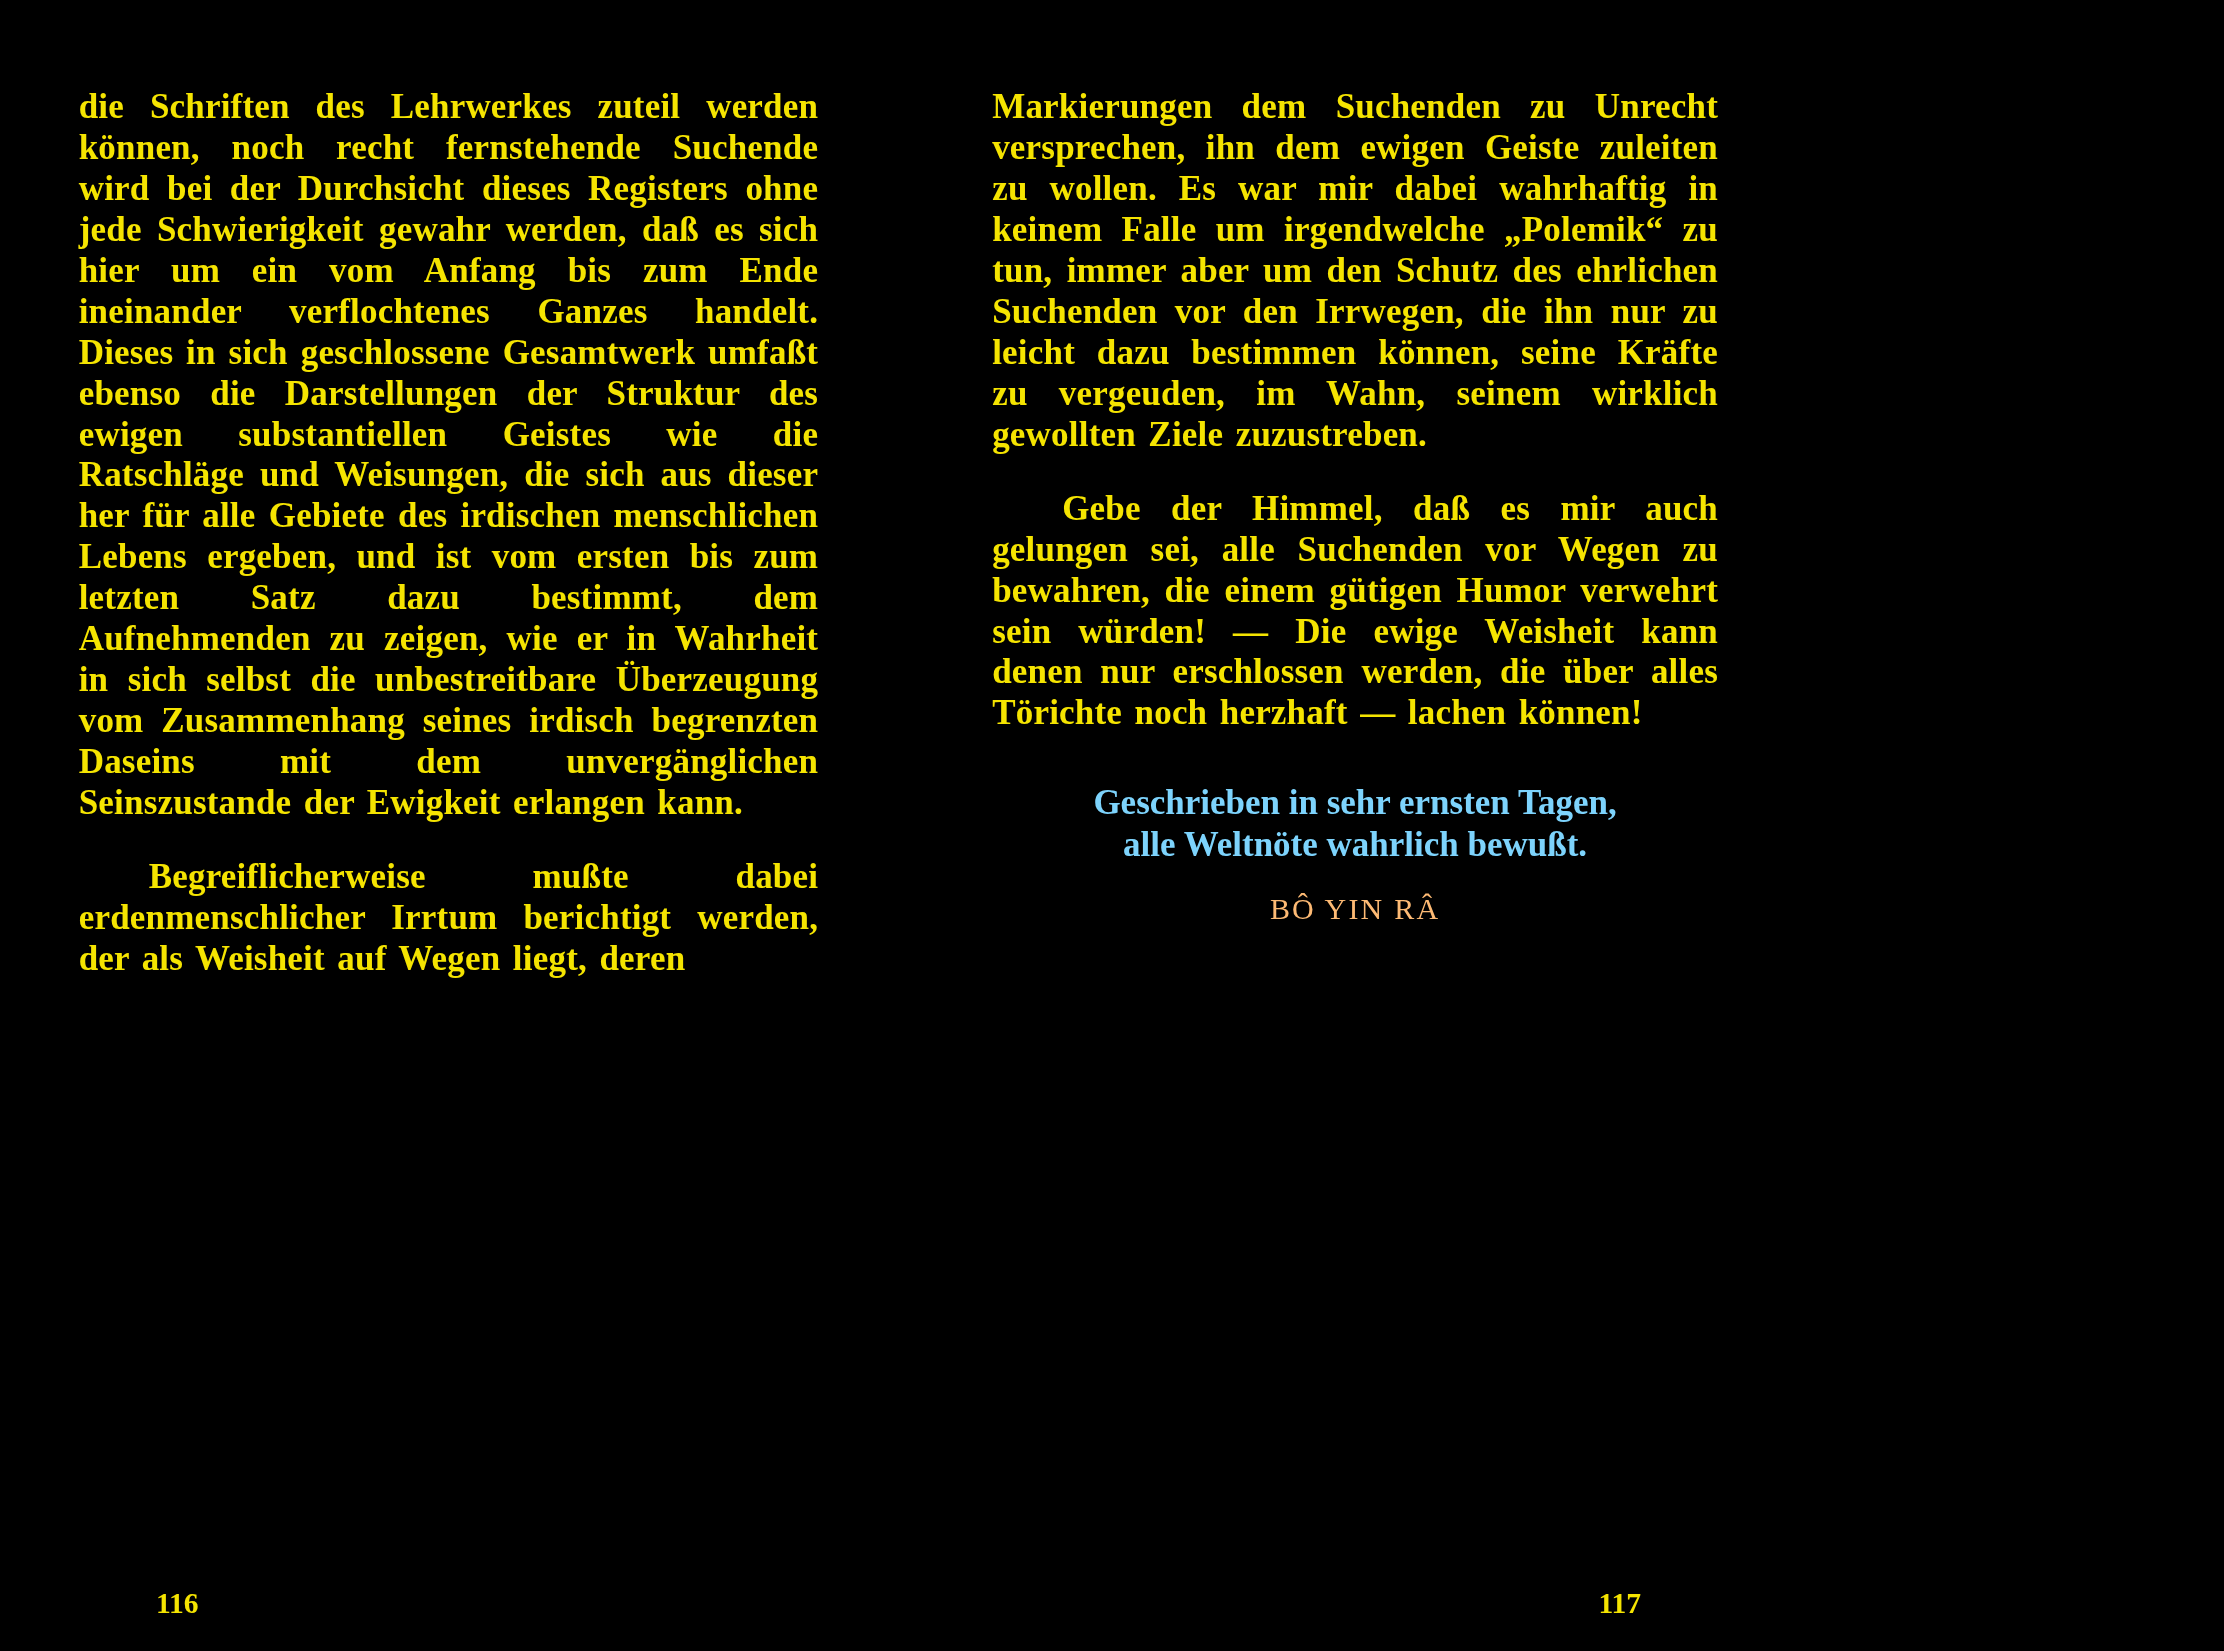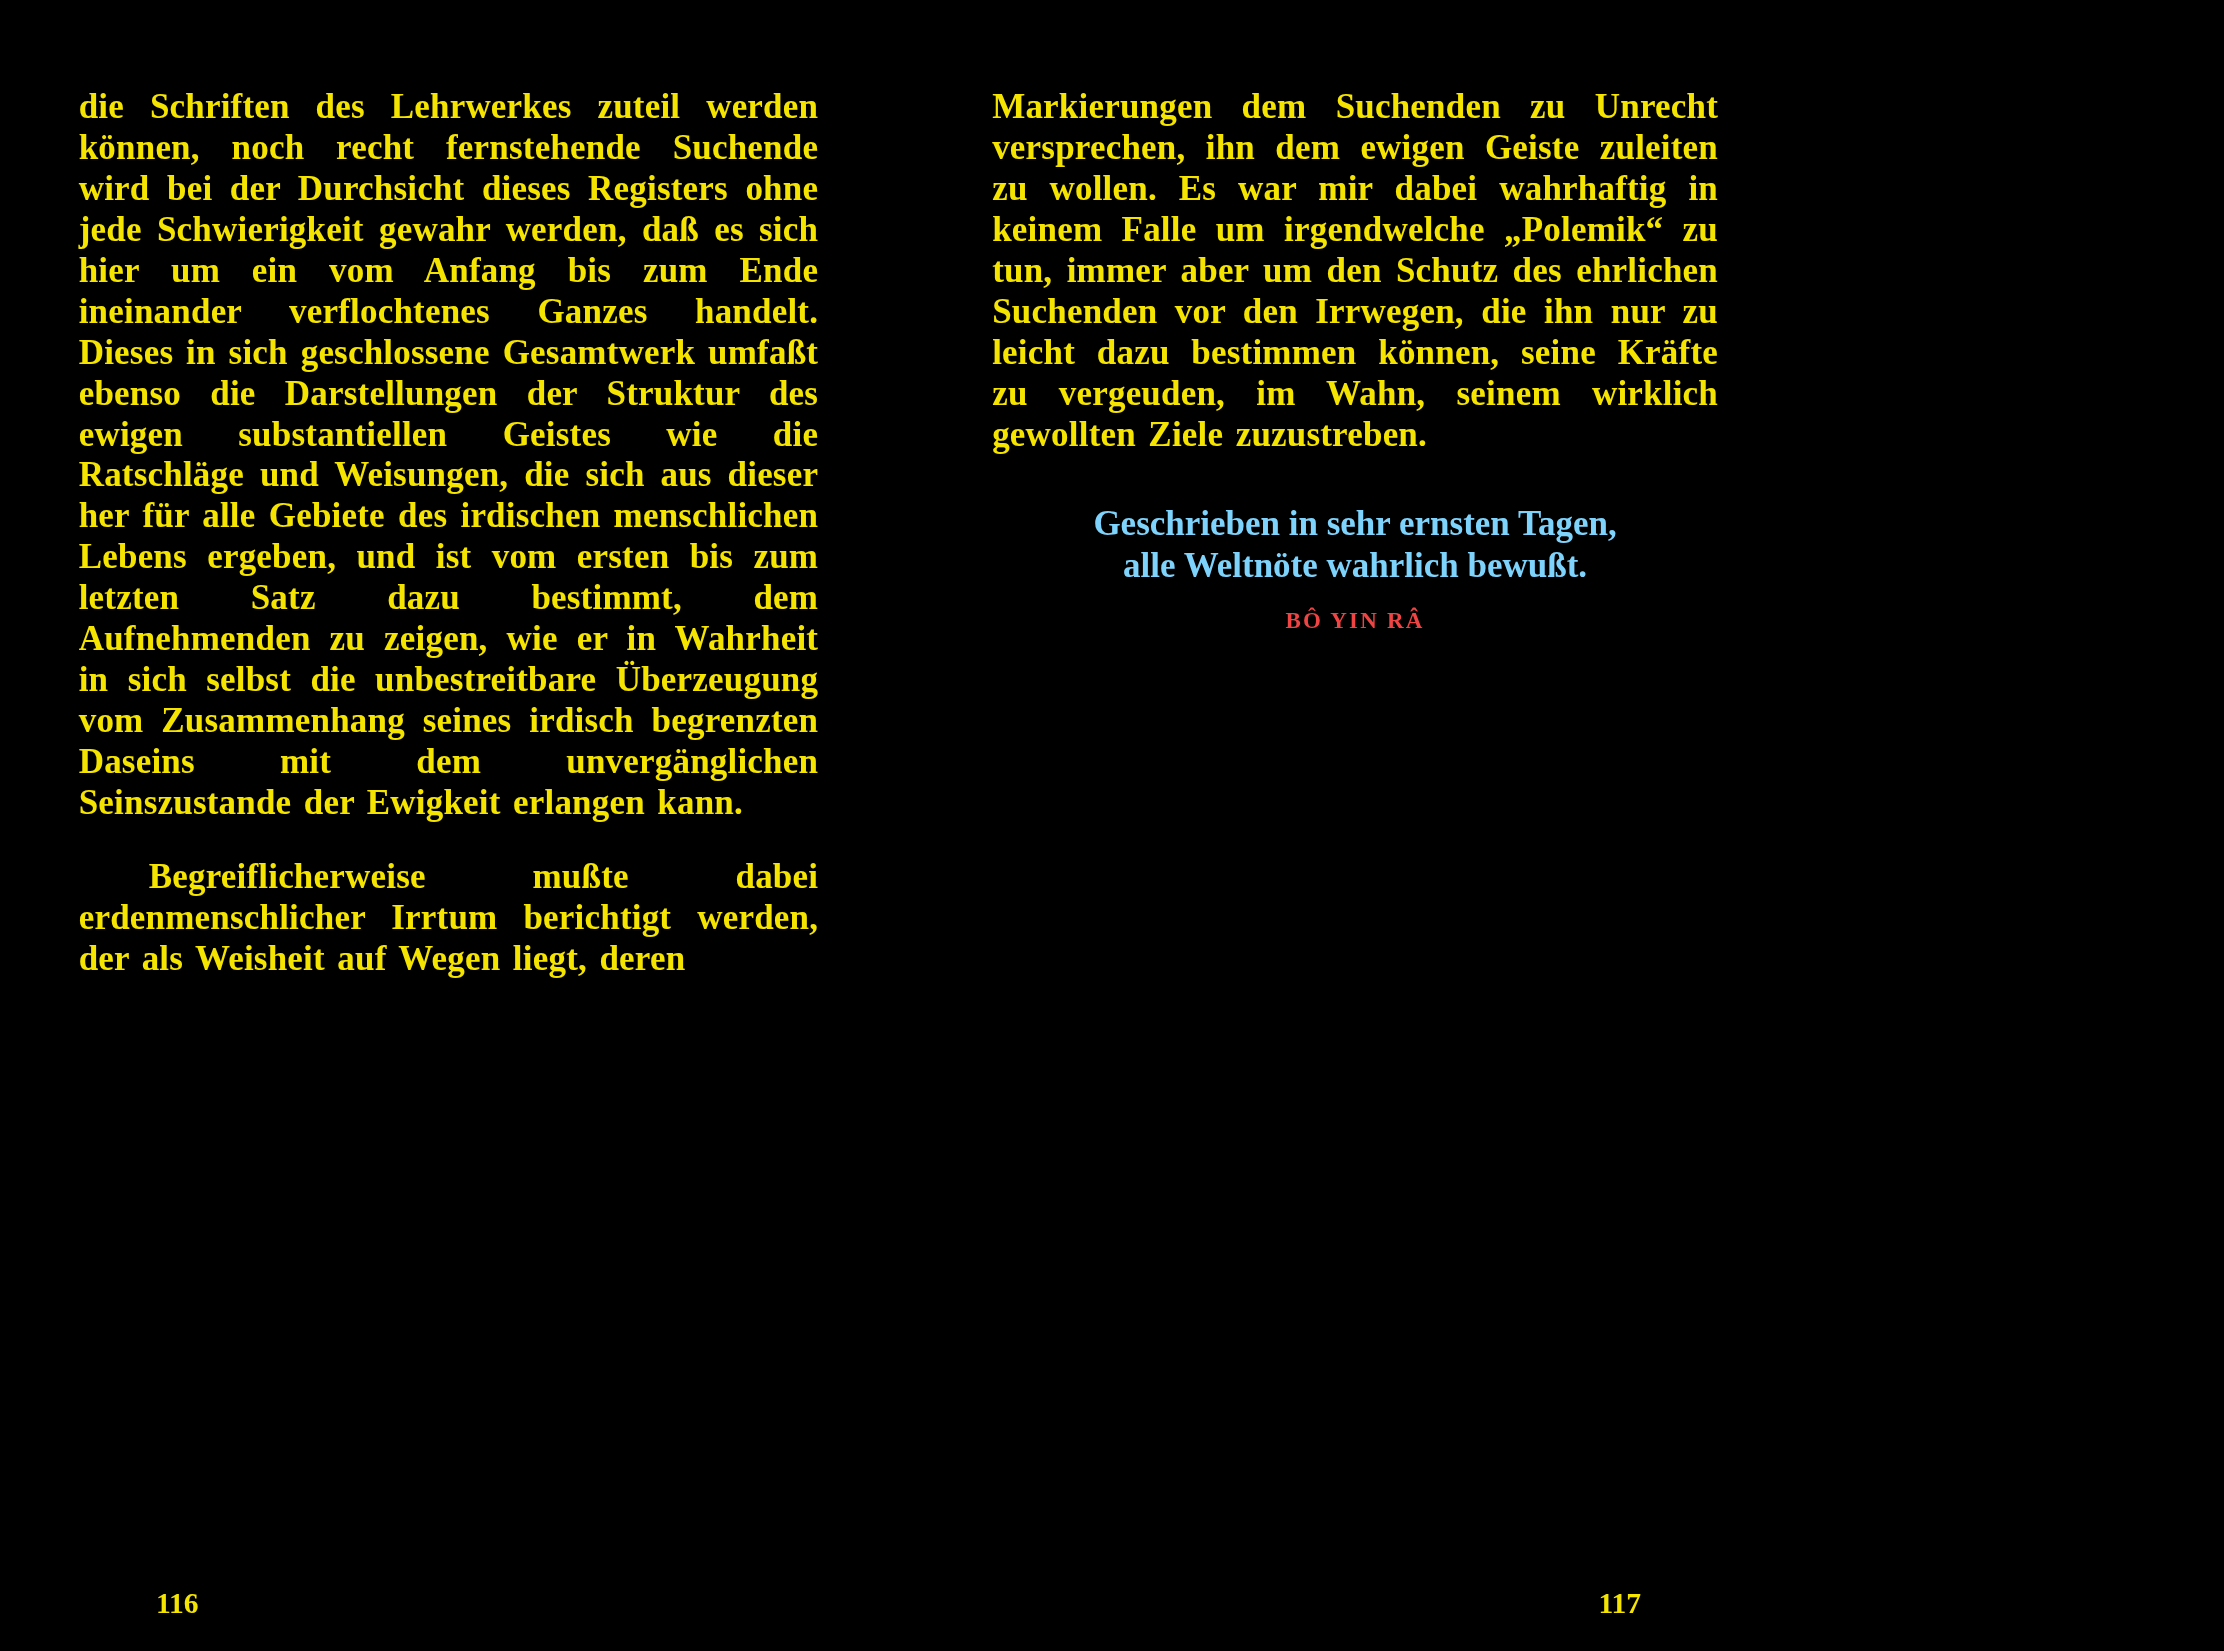--- a/index.html
+++ b/index.html
@@ -54,24 +54,24 @@
     text-align: center;
     font-size: 35px;
     line-height: 1.22;
     font-weight: 600;
     color: #7dd3fc;
   }
   .closing div { white-space: nowrap; }
   .signature {
     margin-top: 0.85em;
     text-align: center;
-    font-size: 23px;
+    font-size: 30px;
     letter-spacing: 2.2px;
-    font-weight: 700;
-    color: #ef4444;
+    font-weight: 400;
+    color: #fdba74;
   }
   .folio {
     position: absolute;
     bottom: 31px;
     font-size: 29.5px;
     font-weight: 600;
     color: #f5e400;
   }
   .folio-left { left: 86px; }
   .folio-right { right: 77px; }
@@ -82,20 +82,21 @@
 <div class="spread">
 
   <div class="page page-left">
     <p class="body spaced-wide">die Schriften des Lehrwerkes zuteil werden können, noch recht fernstehende Suchende wird bei der Durchsicht dieses Registers ohne jede Schwierigkeit gewahr werden, daß es sich hier um ein vom Anfang bis zum Ende ineinander verflochtenes Ganzes handelt. Dieses in sich geschlossene Gesamtwerk umfaßt ebenso die Darstellungen der Struktur des ewigen substantiellen Geistes wie die Ratschläge und Weisungen, die sich aus dieser her für alle Gebiete des irdischen menschlichen Lebens ergeben, und ist vom ersten bis zum letzten Satz dazu bestimmt, dem Aufnehmenden zu zeigen, wie er in Wahrheit in sich selbst die unbestreitbare Überzeugung vom Zusammenhang seines irdisch begrenzten Daseins mit dem unvergänglichen Seinszustande der Ewigkeit erlangen kann.</p>
     <p class="body spaced-wide">Begreiflicherweise mußte dabei erdenmenschlicher Irrtum berichtigt werden, der als Weisheit auf Wegen liegt, deren</p>
     <div class="folio folio-left">116</div>
   </div>
 
   <div class="page page-right">
     <p class="body spaced-wide">Markierungen dem Suchenden zu Unrecht versprechen, ihn dem ewigen Geiste zuleiten zu wollen. Es war mir dabei wahrhaftig in keinem Falle um irgendwelche „Polemik“ zu tun, immer aber um den Schutz des ehrlichen Suchenden vor den Irrwegen, die ihn nur zu leicht dazu bestimmen können, seine Kräfte zu vergeuden, im Wahn, seinem wirklich gewollten Ziele zuzustreben.</p>
+    <p class="body spaced-wide">Gebe der Himmel, daß es mir auch gelungen sei, alle Suchenden vor Wegen zu bewahren, die einem gütigen Humor verwehrt sein würden! — Die ewige Weisheit kann denen nur erschlossen werden, die über alles Törichte noch herzhaft — lachen können!</p>
 
     <div class="closing">
       <div>Geschrieben in sehr ernsten Tagen,</div>
       <div>alle Weltnöte wahrlich bewußt.</div>
     </div>
 
     <div class="signature">BÔ YIN RÂ</div>
 
     <div class="folio folio-right">117</div>
   </div>

